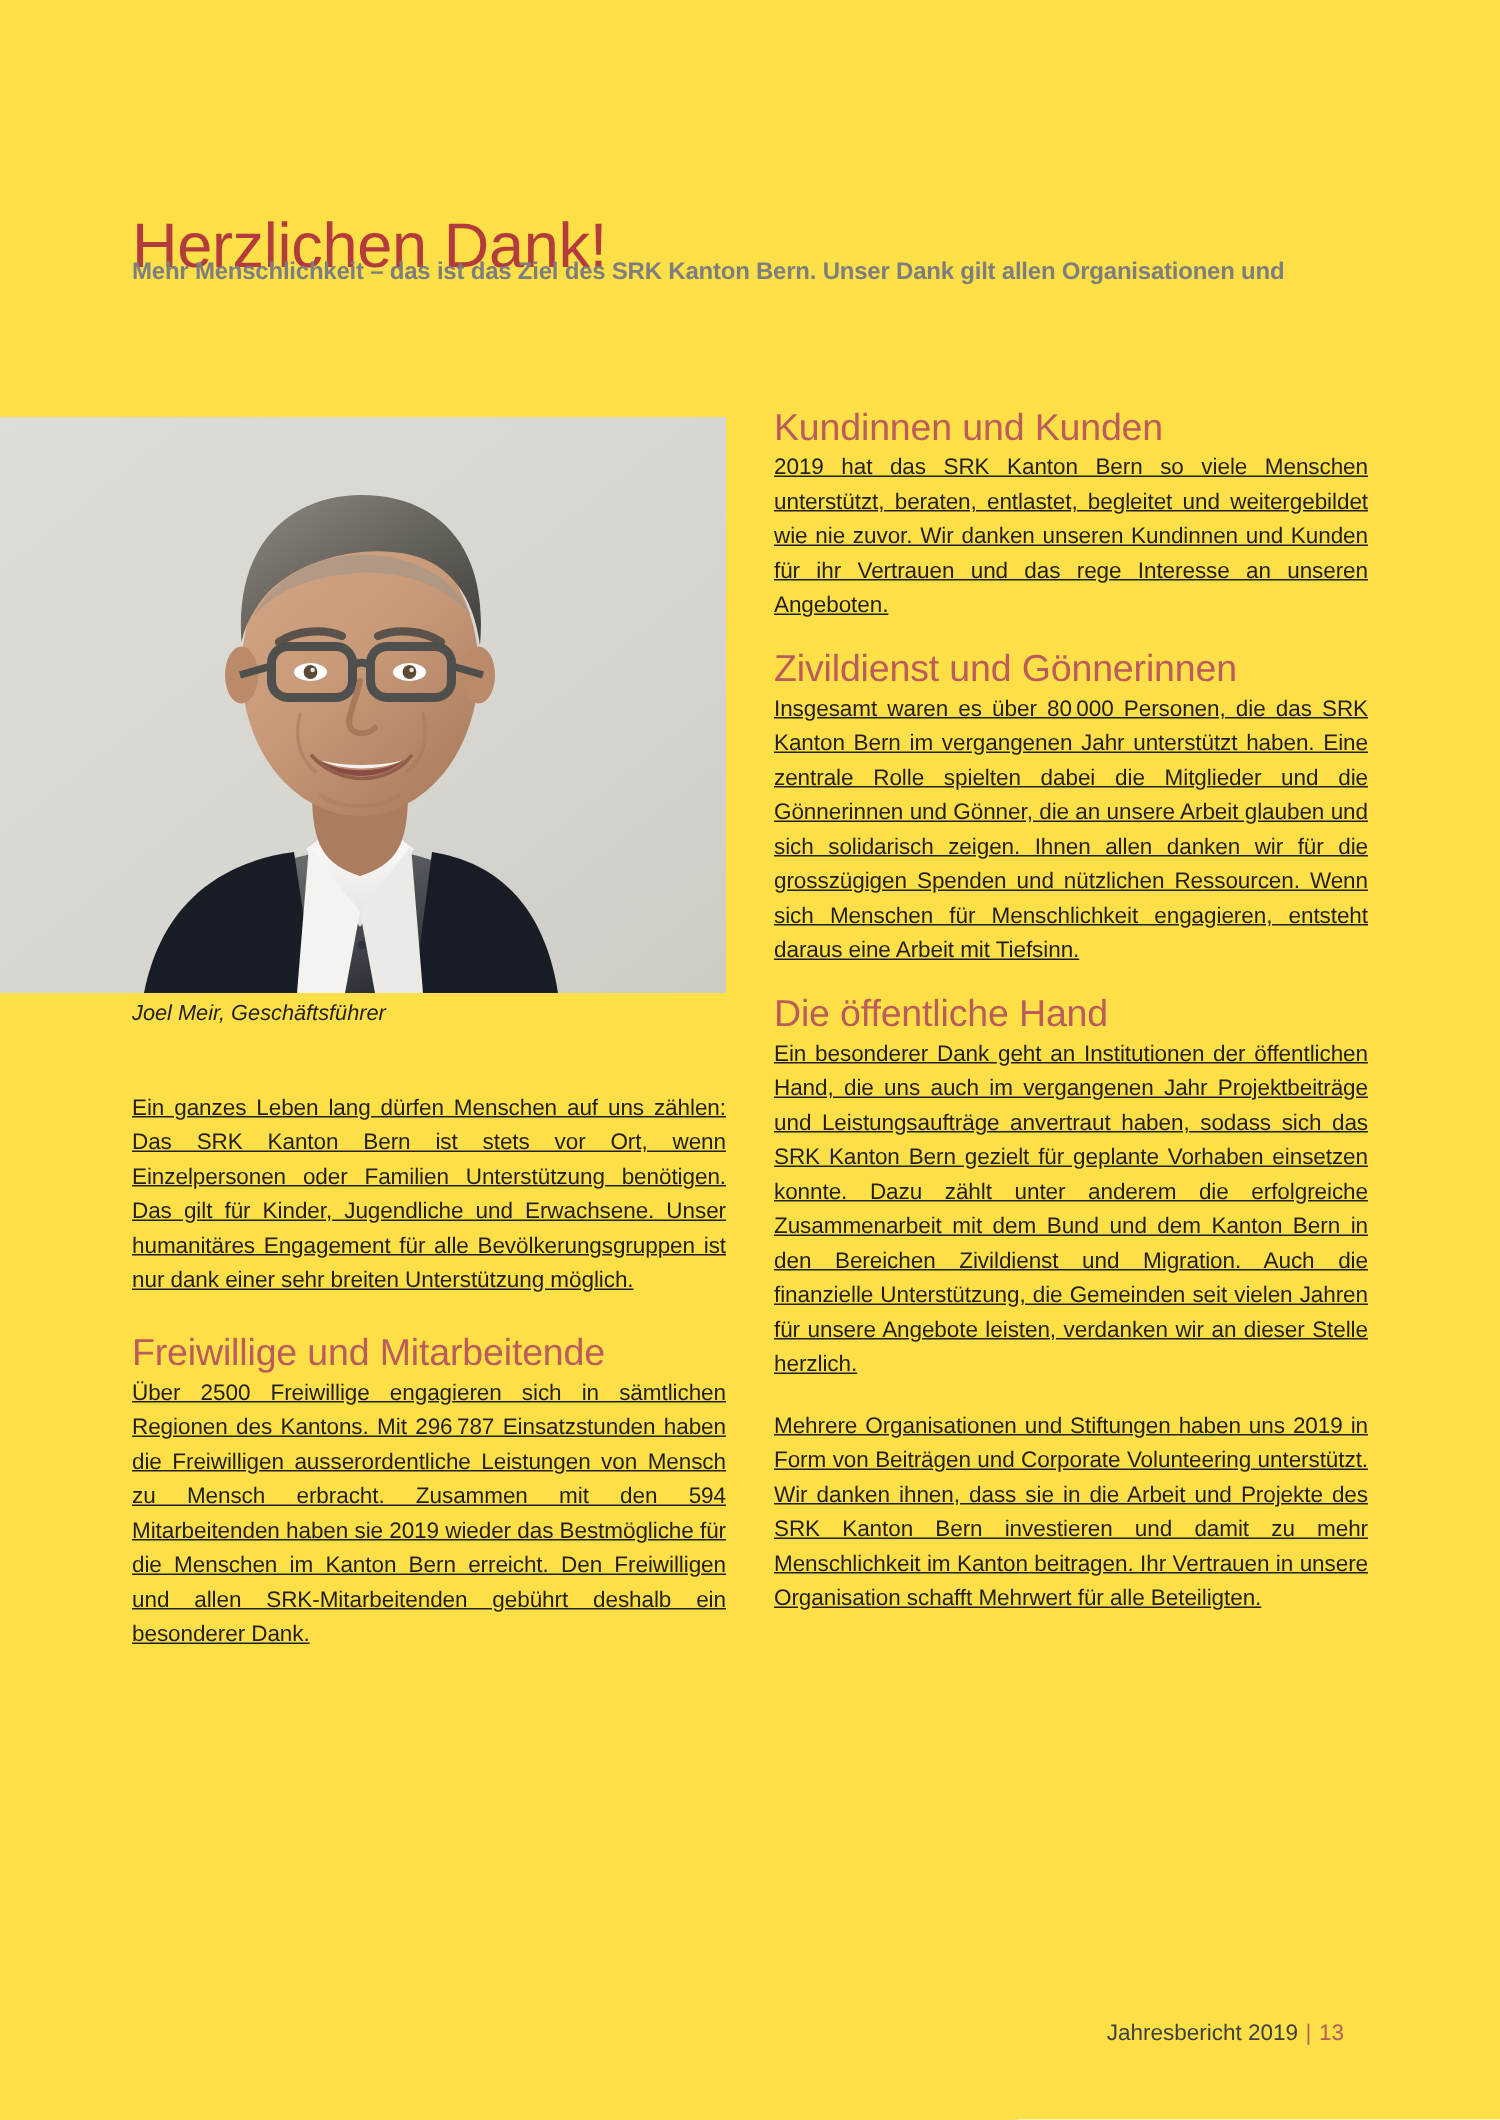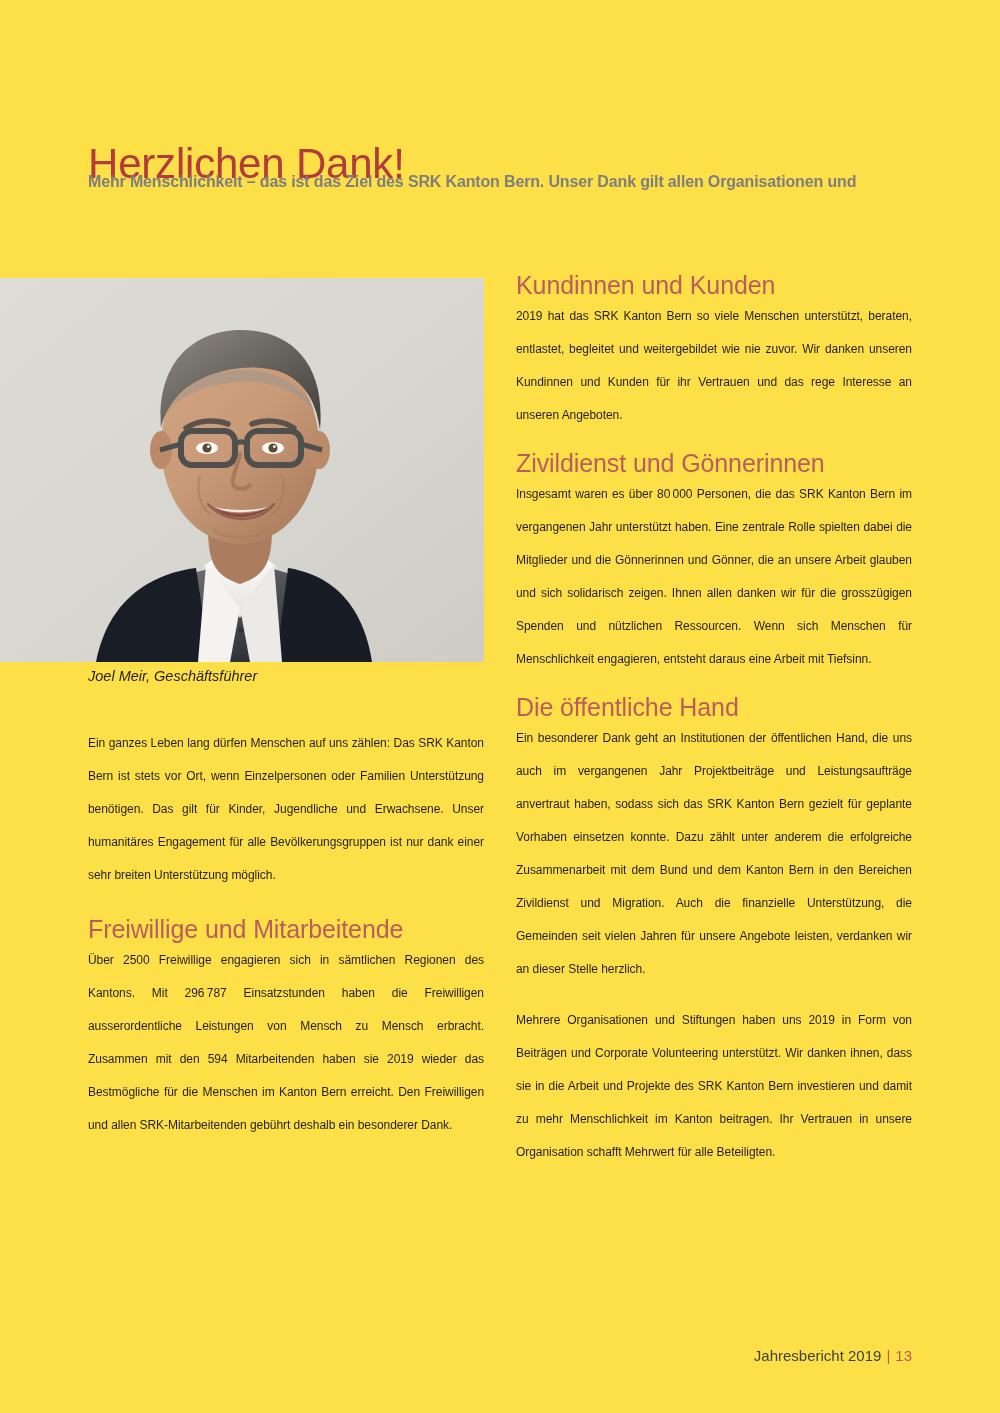--- a/index.html
+++ b/index.html
@@ -91,37 +91,38 @@
     font-size: 25px;
     line-height: 26px;
     font-weight: 400;
     color: #bb5b5b;
     margin: 0 0 2px 0;
     letter-spacing: -0.1px;
   }
   .col-right .section-heading { color: #bb5b5b; }
 
   .body-par {
-    font-size: 12px;
-    line-height: 33px;
+    font-size: 15px;
+    line-height: 23px;
     color: #231f20;
     margin: 0;
     text-align: justify;
     text-justify: inter-word;
     letter-spacing: -0.05px;
     hyphens: manual;
+    text-decoration: underline;
   }
   .body-par + .section-block { margin-top: 24px; }
   .section-block + .section-block { margin-top: 20px; }
   .col-right .section-block + .section-block { margin-top: 18px; }
 
   
   .footer {
     position: absolute;
-    right: 88px;
+    right: 104px;
     top: 1345px;
     font-size: 15px;
     line-height: 22px;
     color: #3f3f3f;
     white-space: nowrap;
   }
   .footer .sep { color: #bb5b5b; margin: 0 5px; }
   .footer .pageno { color: #bb5b5b; }
 </style>
 </head>

